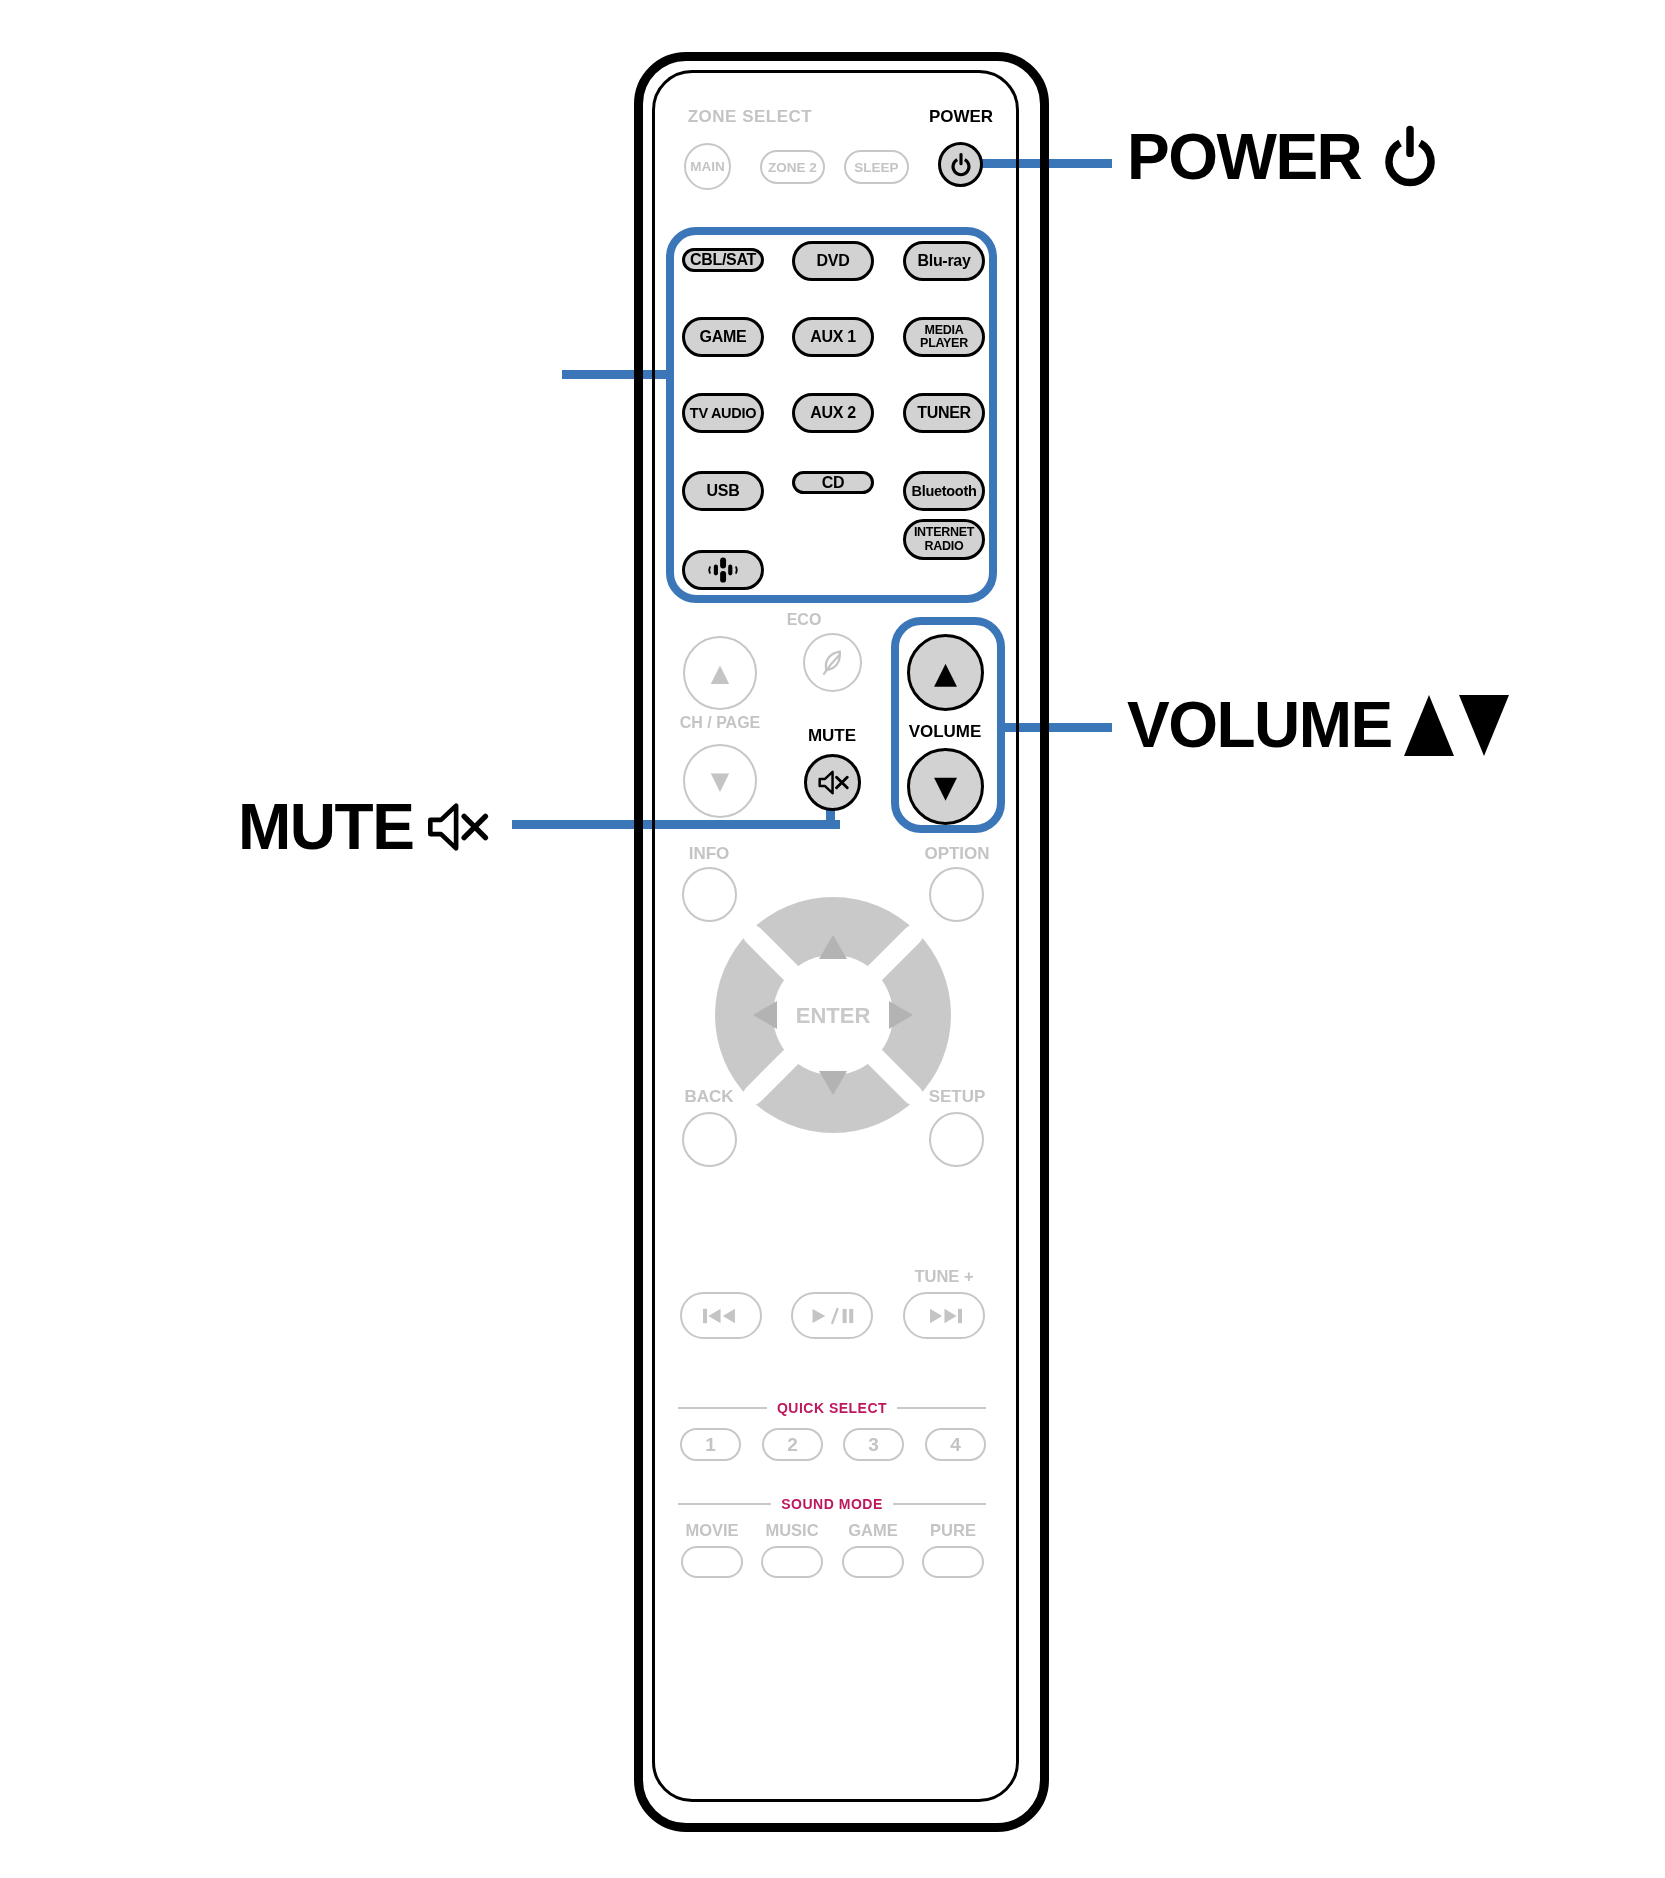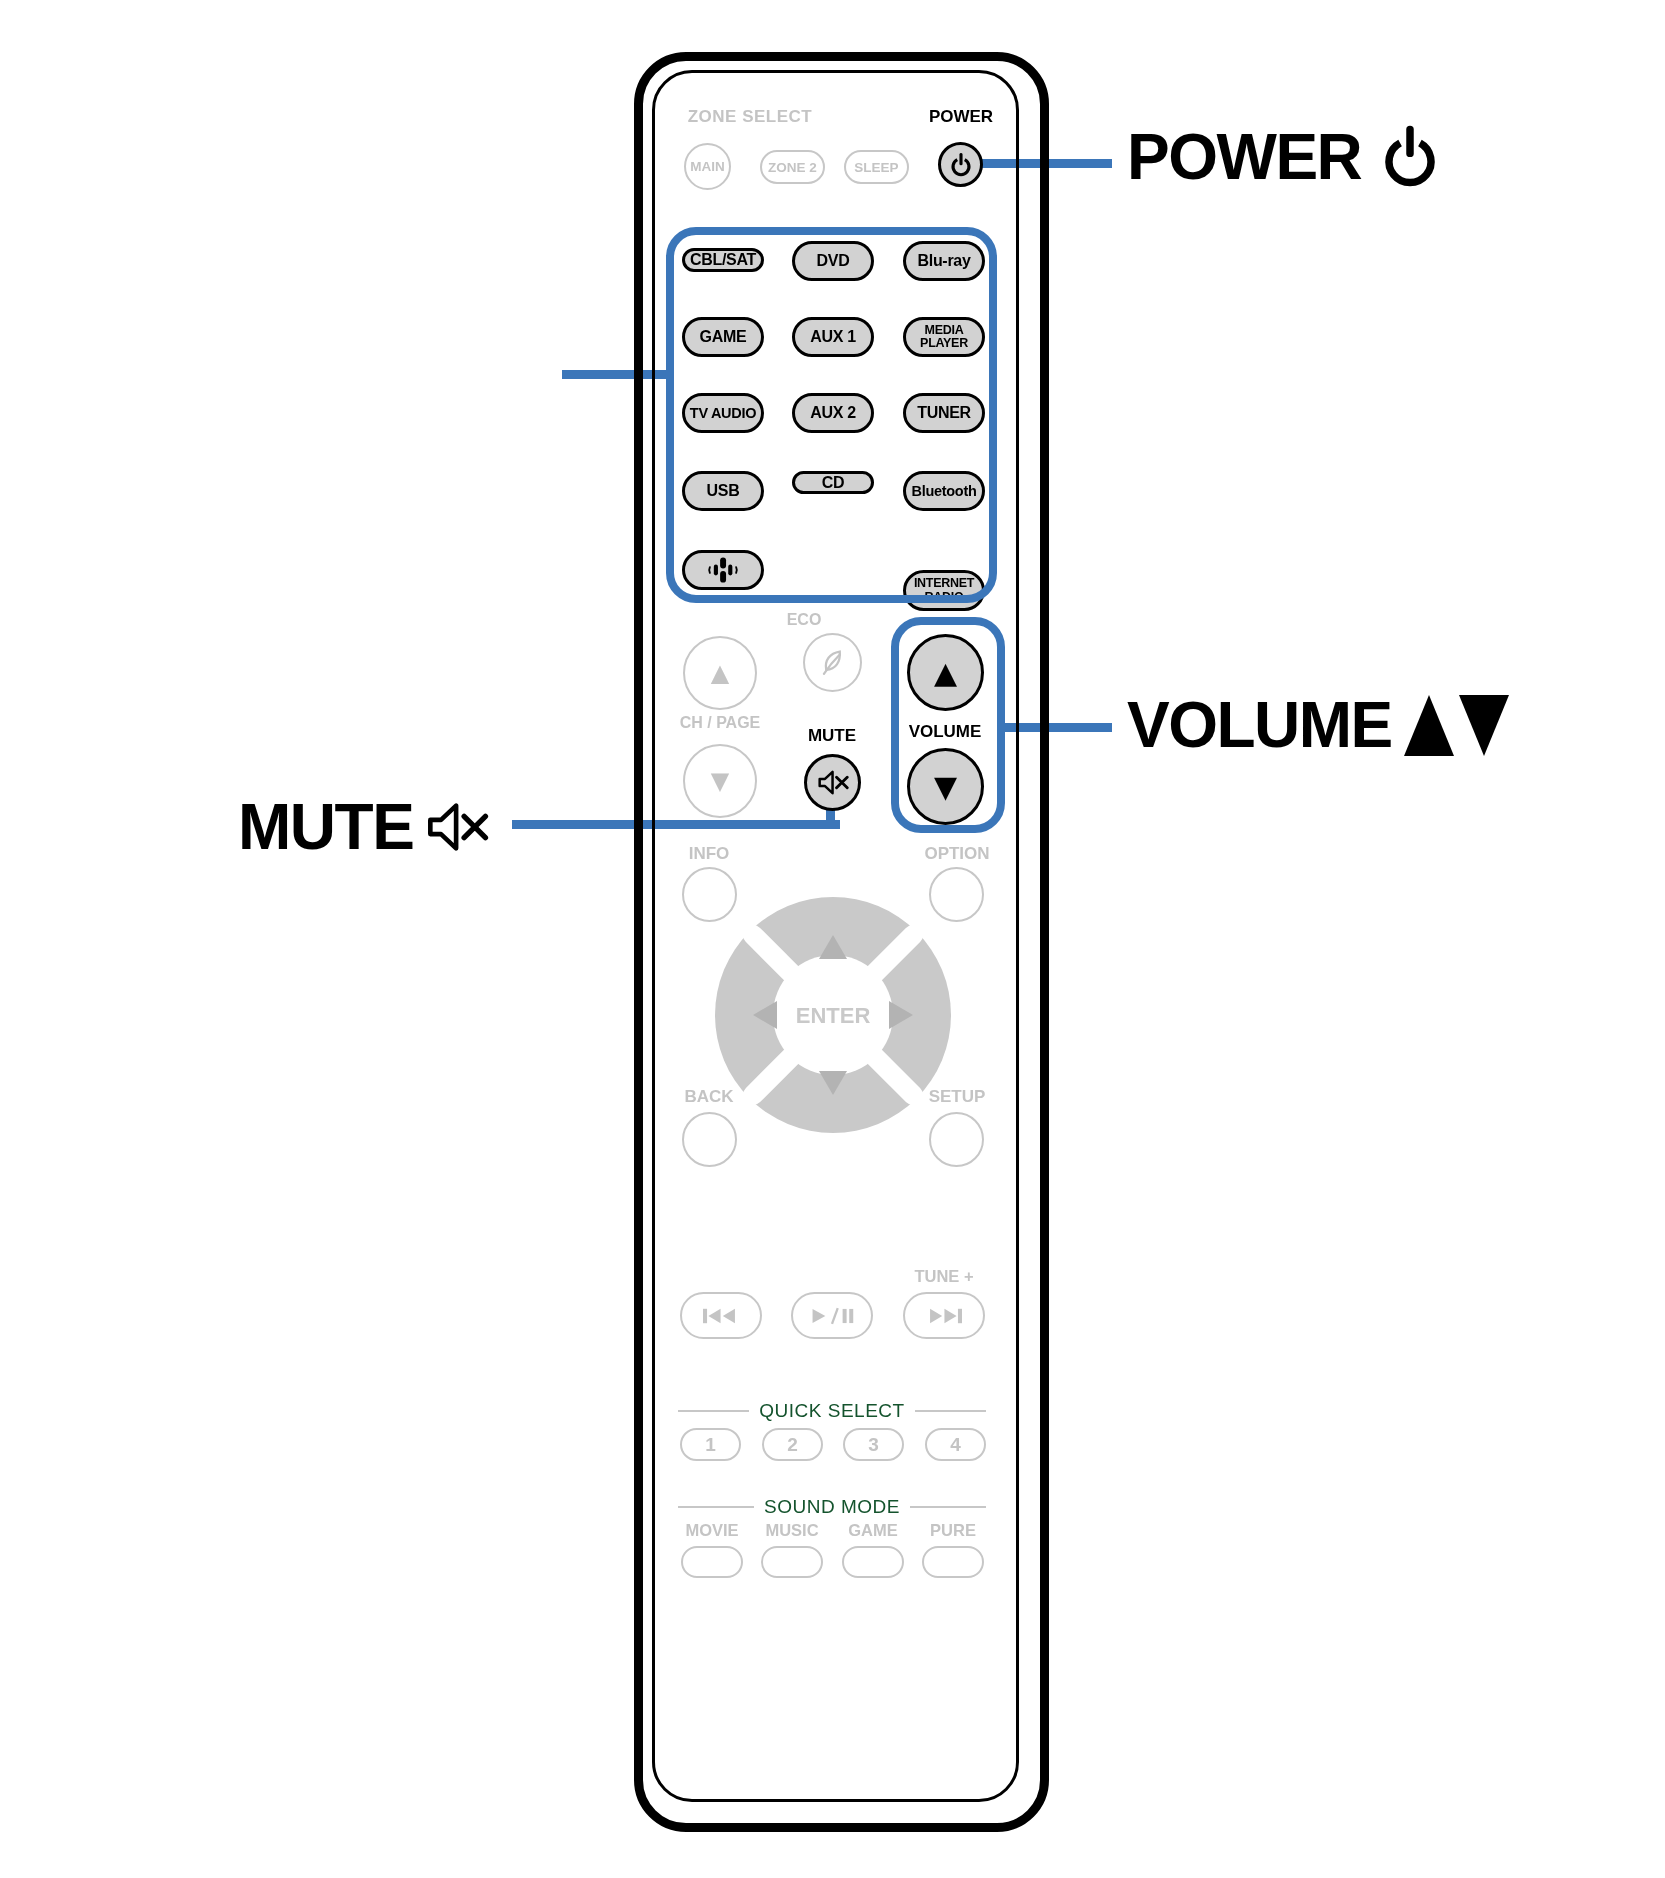--- a/index.html
+++ b/index.html
@@ -29,21 +29,21 @@
   .black-arrow{font-family:"DejaVu Sans",sans-serif;color:#000;font-size:30px;line-height:1;}
   
   .callout{position:absolute;color:#000;font-weight:700;font-size:64px;letter-spacing:-1.5px;z-index:5;}
   .co-flex{display:flex;align-items:center;}
   .tri-up{width:0;height:0;border-left:25px solid transparent;border-right:25px solid transparent;
           border-bottom:61px solid #000;}
   .tri-down{width:0;height:0;border-left:25px solid transparent;border-right:25px solid transparent;
             border-top:61px solid #000;}
   .dash{flex:1;height:2.5px;background:#c7c7c7;}
   .header-flex{position:absolute;display:flex;align-items:center;gap:10px;z-index:3;}
-  .header-flex span{color:#14532d;font-weight:400;font-size:19px;letter-spacing:0.5px;white-space:nowrap;}
+  .header-flex span{color:#be185d;font-weight:700;font-size:14px;letter-spacing:0.5px;white-space:nowrap;}
 </style>
 </head>
 <body>
 
 <div class="stage">
 
   <div class="blue-line" style="left:980px;top:159px;width:132px;height:9px;"></div>
   <div class="blue-line" style="left:562px;top:370px;width:108px;height:9px;"></div>
   <div class="blue-line" style="left:512px;top:820px;width:328px;height:9px;"></div>
   <div class="blue-line" style="left:826px;top:802px;width:9px;height:24px;"></div>
@@ -116,21 +116,21 @@
         <rect x="16.8" y="16.2" width="6.6" height="12.8" rx="3.3"></rect>
         <rect x="9.8" y="9" width="4.6" height="12" rx="2.3"></rect>
         <rect x="25.8" y="9" width="4.6" height="12" rx="2.3"></rect>
       </g>
       <g stroke="#000" stroke-width="2.1" fill="none" stroke-linecap="round">
         <path d="M5.4 11.8 a7.5 7.5 0 0 0 0 6.4"></path>
         <path d="M34.6 11.8 a7.5 7.5 0 0 1 0 6.4"></path>
       </g>
     </svg>
   </div>
-  <div class="btn active-pill" style="left:903px;top:570px;width:82px;height:41px;">
+  <div class="btn active-pill" style="left:903px;top:519px;width:82px;height:41px;">
     <span class="two-line" style="width:66px;">INTERNET RADIO</span>
   </div>
 
   <div class="btn ghost ghost-circ" style="left:683px;top:636px;width:74px;height:74px;">
     <span class="gray-arrow">▲</span>
   </div>
   <div class="glabel" style="left:774px;top:611px;width:60px;font-size:16px;">ECO</div>
   <div class="btn ghost ghost-circ" style="left:803px;top:633px;width:59px;height:59px;">
     <svg width="34" height="34" viewBox="0 0 30 30">
       <path d="M21 5 C12 6.5 7.5 12.5 9 21 C17.5 20.5 21.8 14 21 5 Z" fill="none" stroke="#c4c4c4" stroke-width="2"></path>

